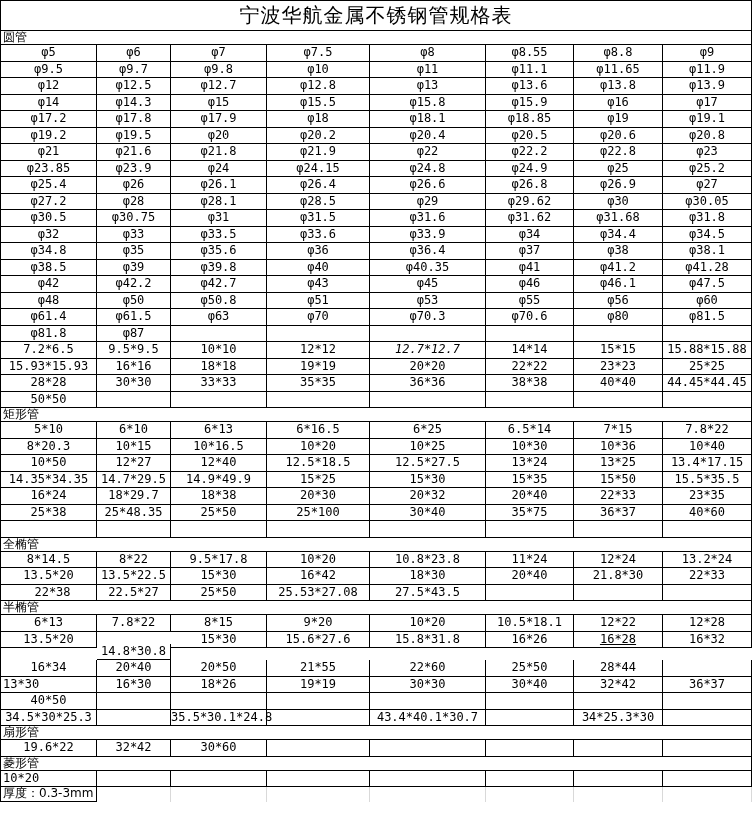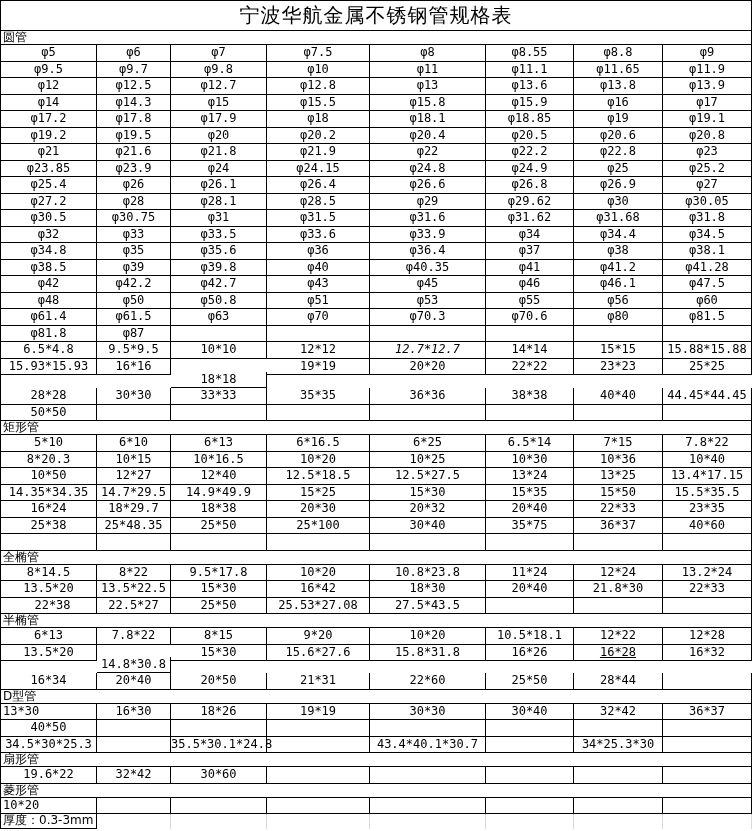--- a/index.html
+++ b/index.html
@@ -221,31 +221,31 @@
       <div class="cell" style="order: 1;">φ80</div>
       <div class="cell" style="order: 1;">φ81.5</div>
       <div class="cell" style="order: 1;">φ81.8</div>
       <div class="cell" style="order: 1;">φ87</div>
       <div class="cell" style="order: 1;"></div>
       <div class="cell" style="order: 1;"></div>
       <div class="cell" style="order: 1;"></div>
       <div class="cell" style="order: 1;"></div>
       <div class="cell" style="order: 1;"></div>
       <div class="cell" style="order: 1;"></div>
-      <div class="cell" style="order: 1;">6.5*4.8</div>
+      <div class="cell" style="order: 1;">7.2*6.5</div>
       <div class="cell" style="order: 1;">9.5*9.5</div>
       <div class="cell" style="order: 1;">10*10</div>
       <div class="cell" style="order: 1;">12*12</div>
       <div class="cell" style="order: 1; font-style: italic;">12.7*12.7</div>
       <div class="cell" style="order: 1;">14*14</div>
       <div class="cell" style="order: 1;">15*15</div>
       <div class="cell" style="order: 1;">15.88*15.88</div>
       <div class="cell" style="order: 1;">15.93*15.93</div>
       <div class="cell" style="order: 1;">16*16</div>
-      <div class="cell" style="order: 1; margin-top: 13px;">18*18</div>
+      <div class="cell" style="order: 1;">18*18</div>
       <div class="cell" style="order: 1;">19*19</div>
       <div class="cell" style="order: 1;">20*20</div>
       <div class="cell" style="order: 1;">22*22</div>
       <div class="cell" style="order: 1;">23*23</div>
       <div class="cell" style="order: 1;">25*25</div>
       <div class="cell" style="order: 1;">28*28</div>
       <div class="cell" style="order: 1;">30*30</div>
       <div class="cell" style="order: 1;">33*33</div>
       <div class="cell" style="order: 1;">35*35</div>
       <div class="cell" style="order: 1;">36*36</div>
@@ -355,26 +355,25 @@
       <div class="cell" style="order: 1; margin-top: 12px;">14.8*30.8</div>
       <div class="cell" style="order: 1;">15*30</div>
       <div class="cell" style="order: 1;">15.6*27.6</div>
       <div class="cell" style="order: 1;">15.8*31.8</div>
       <div class="cell" style="order: 1;">16*26</div>
       <div class="cell" style="order: 1; text-decoration: underline;">16*28</div>
       <div class="cell" style="order: 1;">16*32</div>
       <div class="cell" style="order: 1;">16*34</div>
       <div class="cell" style="order: 1;">20*40</div>
       <div class="cell" style="order: 1;">20*50</div>
-      <div class="cell" style="order: 1;">21*31</div>
+      <div class="cell" style="order: 1;">21*55</div>
       <div class="cell" style="order: 1;">22*60</div>
       <div class="cell" style="order: 1;">25*50</div>
       <div class="cell" style="order: 1;">28*44</div>
       <div class="cell" style="order: 1;"></div>
-      <div class="label-cell" style="order: 1;">D型管</div>
       <div class="cell left" style="order: 1;">13*30</div>
       <div class="cell" style="order: 1;">16*30</div>
       <div class="cell" style="order: 1;">18*26</div>
       <div class="cell" style="order: 1;">19*19</div>
       <div class="cell" style="order: 1;">30*30</div>
       <div class="cell" style="order: 1;">30*40</div>
       <div class="cell" style="order: 1;">32*42</div>
       <div class="cell" style="order: 1;">36*37</div>
       <div class="cell" style="order: 1;">40*50</div>
       <div class="cell" style="order: 1;"></div>

